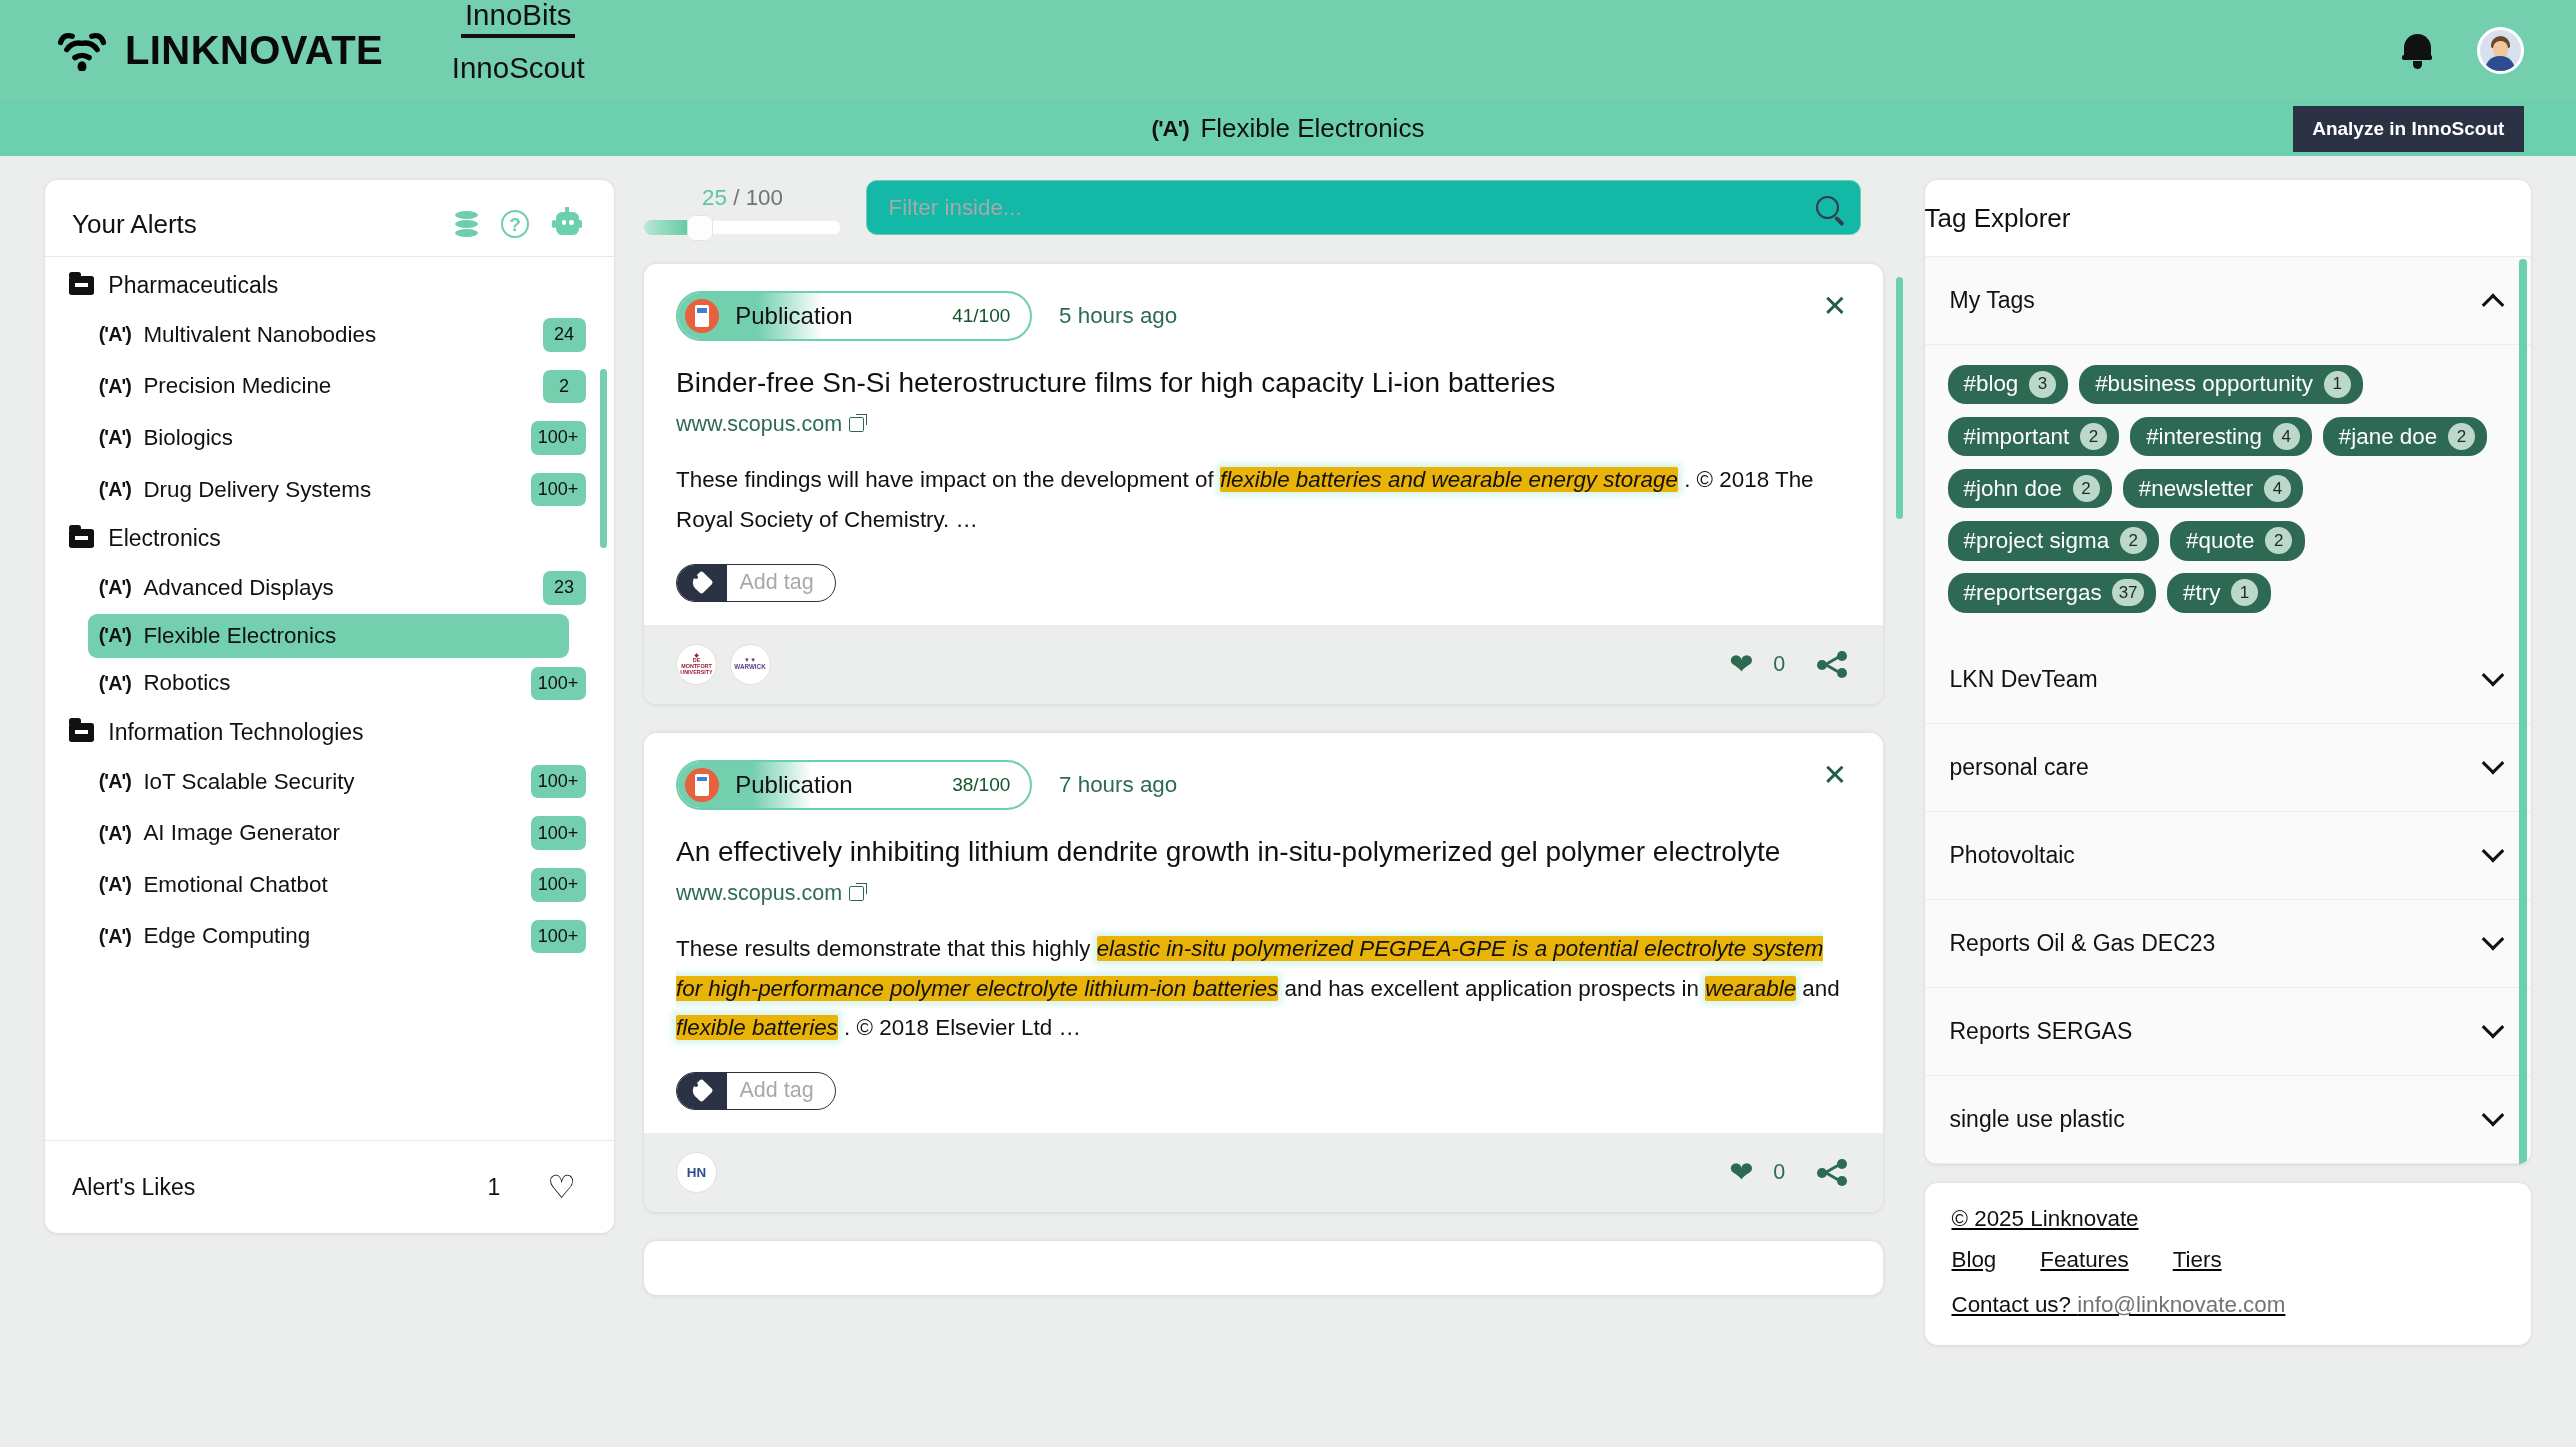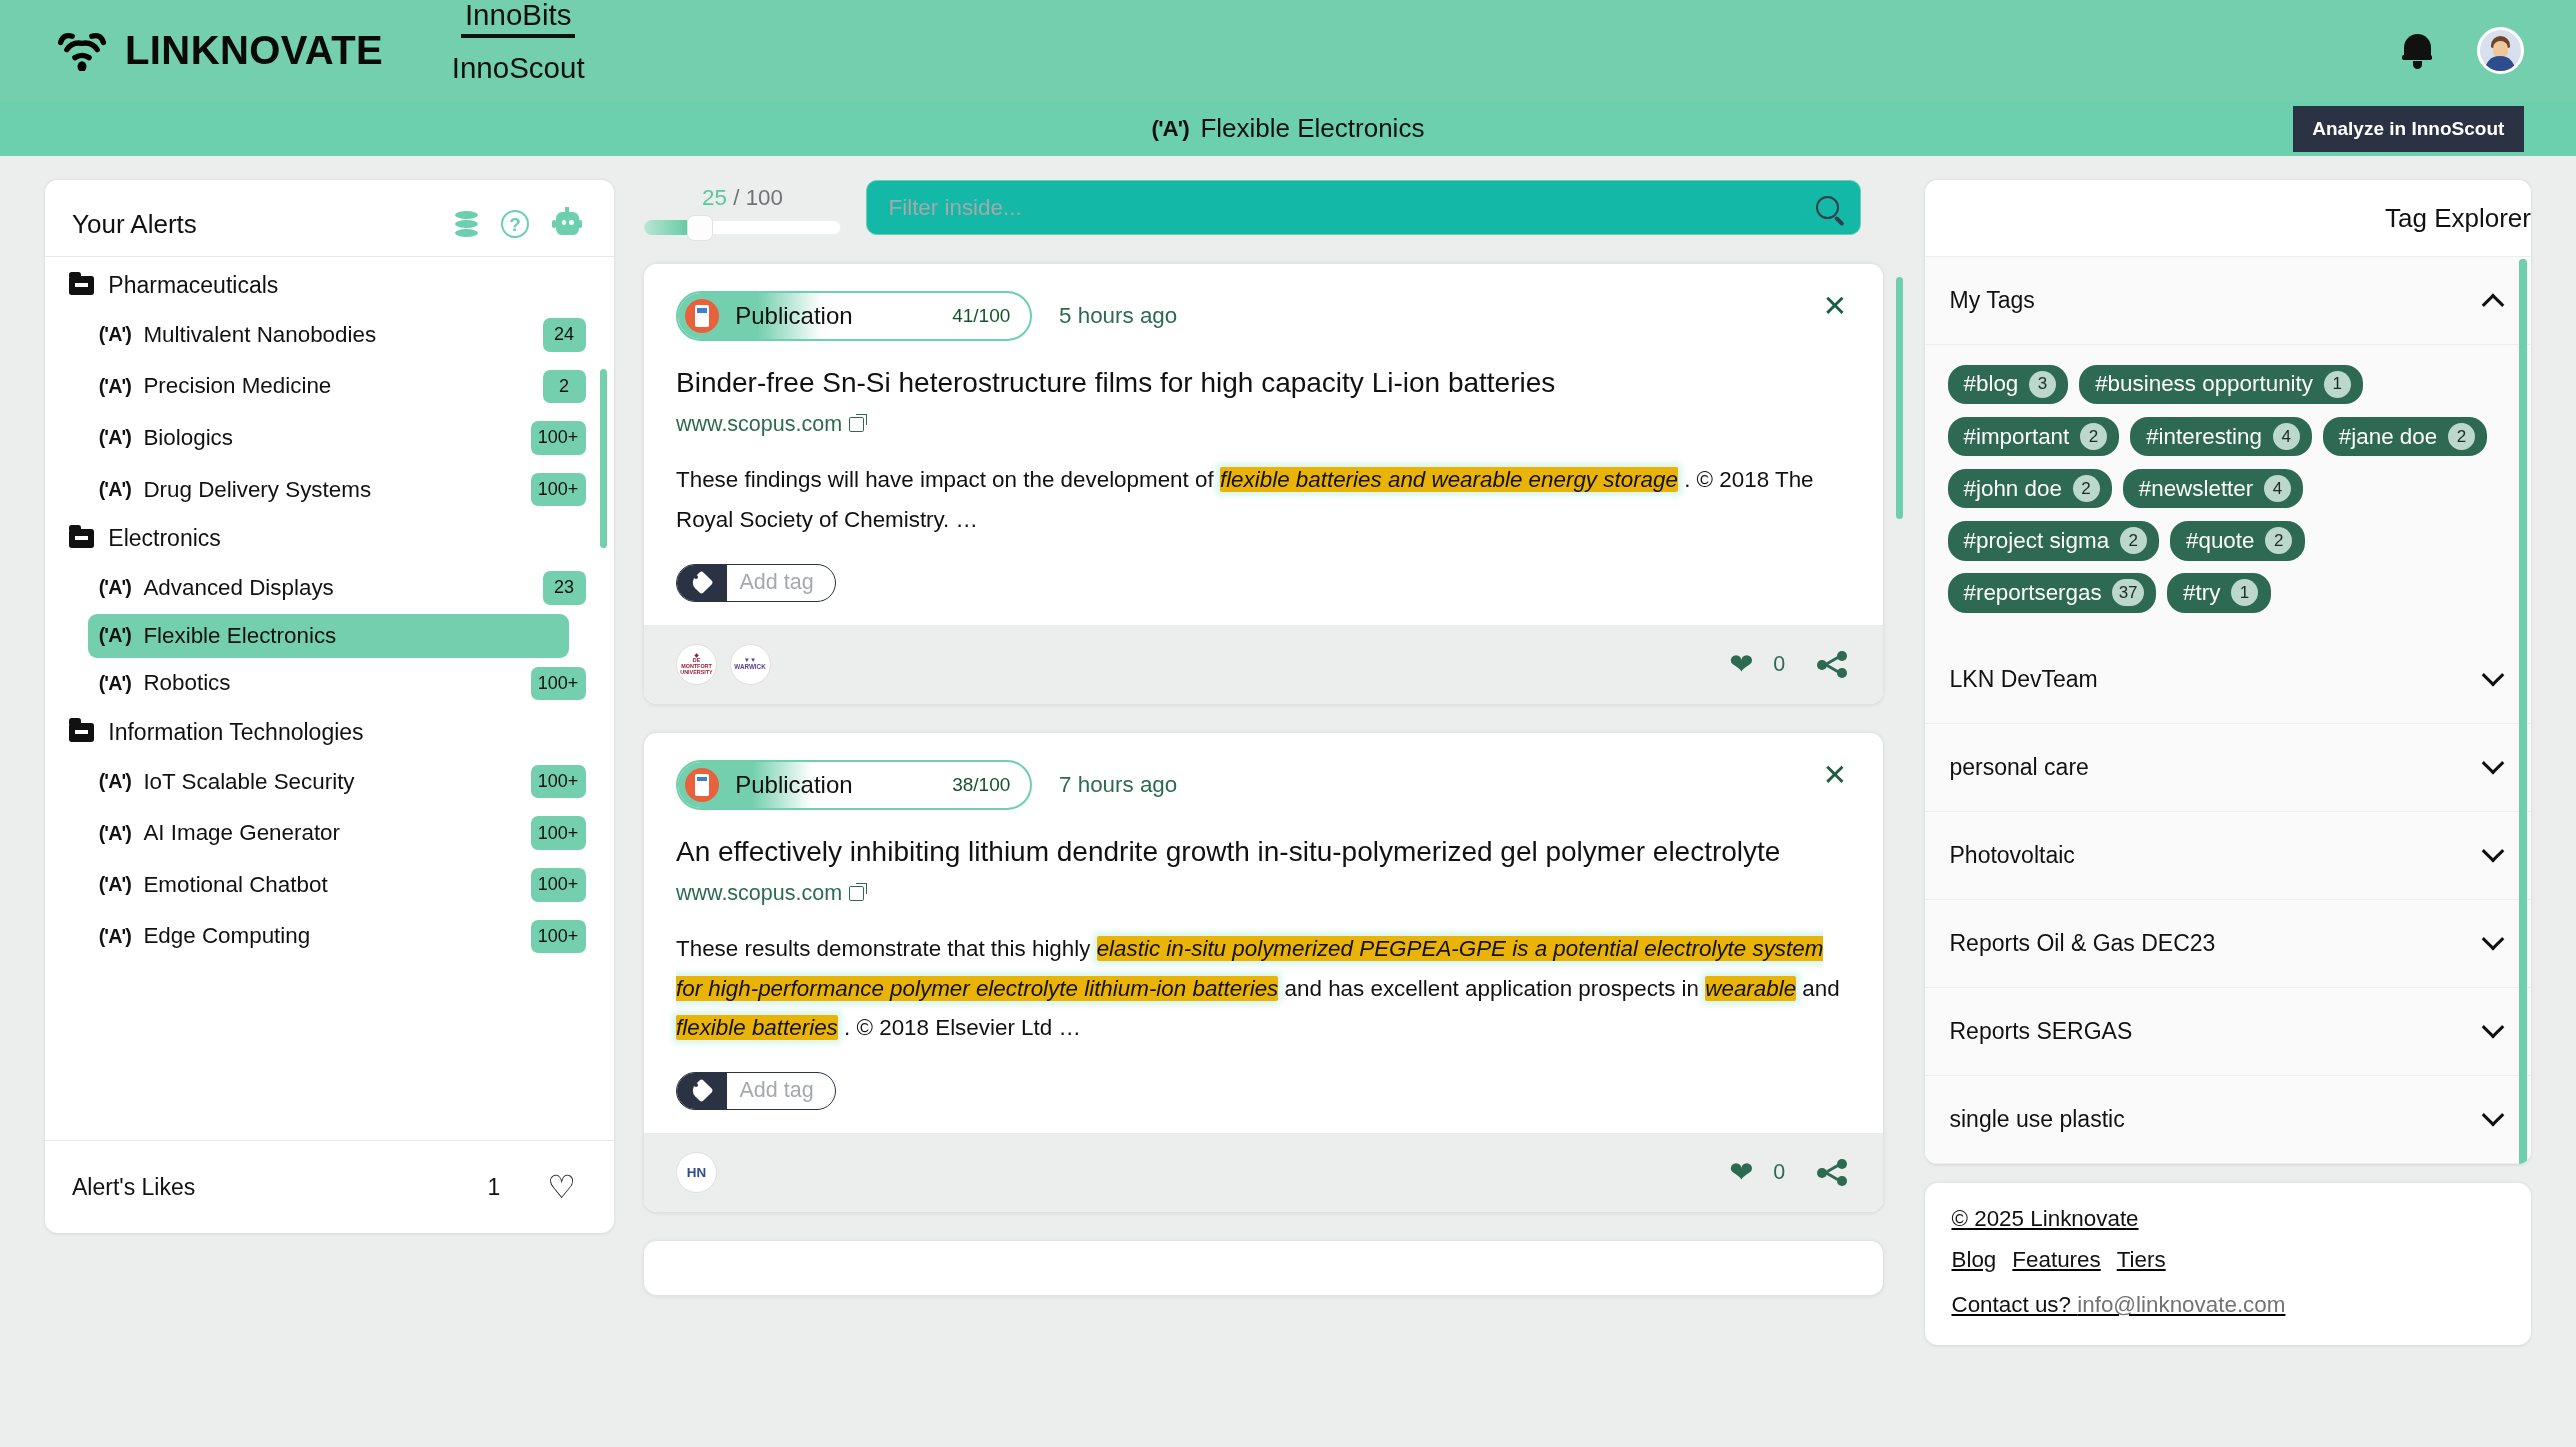--- a/index.html
+++ b/index.html
@@ -194,21 +194,21 @@
   .likecount { font-size: 21.5px; color: #2c6b52; }
   .share {
     width: 30px; height: 27px; position: relative; cursor: pointer; margin-left: 12.5px;
   }
   .share i { position: absolute; background: #2c6b52; border-radius: 50%; width: 9.8px; height: 9.8px; }
   .share b { position: absolute; background: #2c6b52; height: 2.7px; border-radius: 1.8px; }
 
   
   .rightcol { width: 628px; flex: none; padding-left: 21.5px; }
   .tagpanel { background: #fff; border-radius: 12.5px; box-shadow: 0 0.9px 3.6px rgba(0,0,0,.10); overflow: hidden; position: relative; }
-  .tp-head { height: 77px; display: flex; align-items: center; justify-content: flex-end; border-bottom: 0.9px solid #ededed; }
+  .tp-head { height: 77px; display: flex; align-items: center; justify-content: flex-start; border-bottom: 0.9px solid #ededed; }
   .tp-title { font-size: 26px; color: #111; }
   .acc-row {
     height: 88px; display: flex; align-items: center; justify-content: space-between;
     padding: 0 30px 0 25px; border-bottom: 0.9px solid #ededed; background: #fafafa; cursor: pointer;
   }
   .acc-label { font-size: 23px; color: #111; }
   .chev { width: 16px; height: 16px; border-right: 3.6px solid #111; border-bottom: 3.6px solid #111; }
   .chev.down { transform: rotate(45deg) translate(-2.7px,-2.7px); }
   .chev.up { transform: rotate(-135deg) translate(-2.7px,-2.7px); }
   .tagcloud { padding: 19.7px 23px 23px 23px; background: #fafafa; display: flex; flex-wrap: wrap; gap: 12.5px 10.7px; }
@@ -220,21 +220,21 @@
     background: #bcd7cb; color: #1c2b23; font-size: 17px; min-width: 27px; height: 27px;
     border-radius: 13.4px; display: inline-flex; align-items: center; justify-content: center; padding: 0 6.3px;
   }
   .tp-scroll { position: absolute; right: 4.5px; top: 79px; width: 7.2px; height: 1190px; background: #6ccfad; border-radius: 3.6px; }
 
   .footcard {
     background: #fff; border-radius: 12.5px; box-shadow: 0 0.9px 3.6px rgba(0,0,0,.10);
     margin-top: 19.7px; padding: 23px 36px 27px 27px; text-decoration: underline;
   }
   .copy { font-size: 22.4px; color: #111; }
-  .flinks { display: flex; gap: 16px; margin-top: 14.3px; }
+  .flinks { display: flex; gap: 44px; margin-top: 14.3px; }
   .flinks span { font-size: 22.4px; color: #111; cursor: pointer; }
   .contact { margin-top: 19.7px; font-size: 22.4px; color: #111; }
   .contact a { color: #737373; text-decoration: none; cursor: pointer; }
 </style>
 </head>
 <body>
 
 <div class="topbar">
   <div class="brand">
     <div class="brand-mark">

